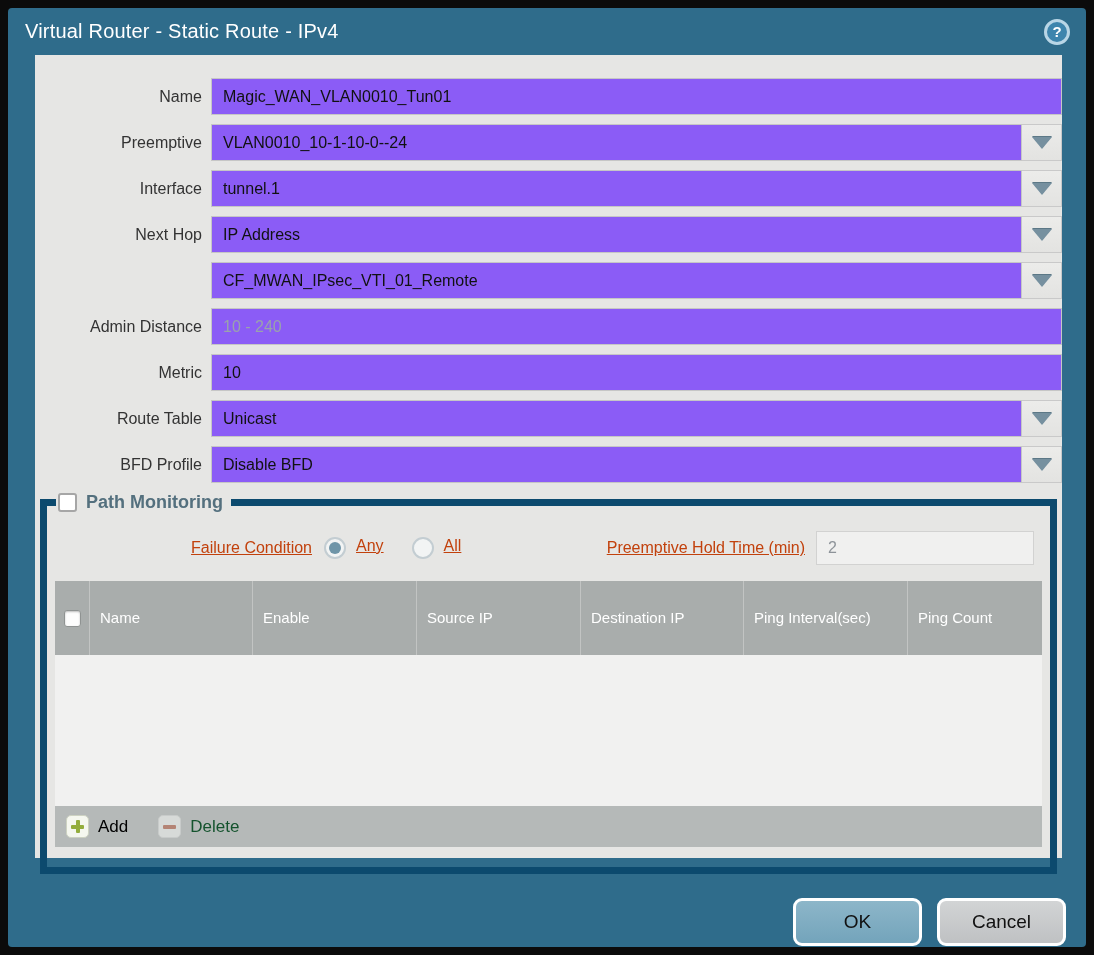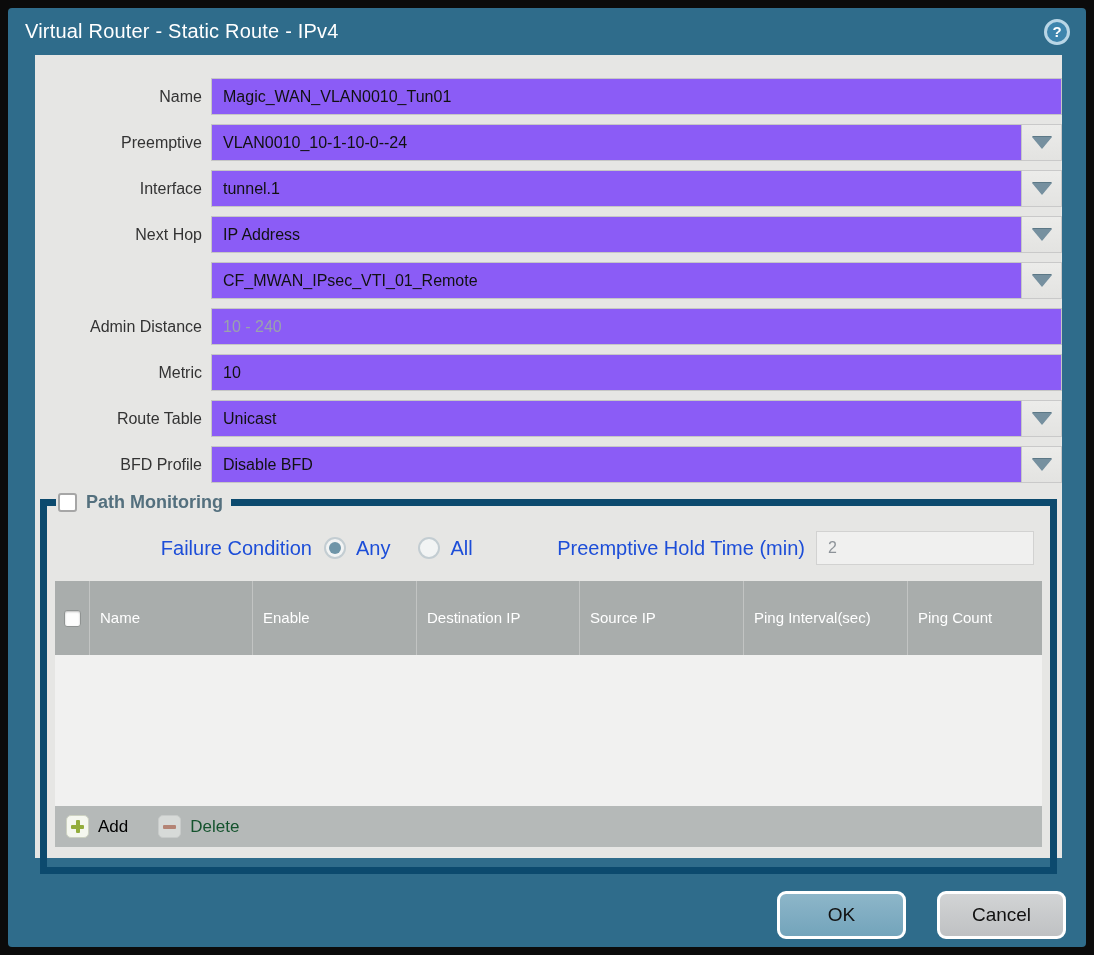--- a/index.html
+++ b/index.html
@@ -121,21 +121,21 @@
   .pm-title {
     font-size: 18px;
     font-weight: bold;
     color: #54707e;
   }
   .pm-row1 {
     display: flex;
     align-items: center;
     margin: 14px 0 16px 0;
   }
-  .dim-label { color: #1d4ed8; font-size: 20px; }
+  .dim-label { color: #c2410c; font-size: 16px; text-decoration: underline; }
   .fc-label { width: 270px; text-align: right; padding-right: 12px; flex: none; }
   .radio-opt { display: flex; margin-right: 28px; cursor: pointer; }
   .radio {
     width: 22px; height: 22px;
     border-radius: 50%;
     background: #f2f4f4;
     border: 2px solid #c3cdd2;
     display: flex; align-items: center; justify-content: center;
     flex: none;
   }
@@ -209,23 +209,23 @@
   .plus-glyph::after { left: 0; top: 4.5px; width: 13px; height: 4px; }
   .del-icon { background: #e3e5e3; border: 1px solid #cfd2d0; opacity: .75; }
   .minus-glyph { width: 13px; height: 4px; background: #b4735f; border-radius: 1px; }
   .tool-label { font-size: 17px; color: #000000; }
   .tool-btn.disabled { cursor: default; }
   .tool-btn.disabled .tool-label { color: #14532d; }
   
   .footer-btns {
     position: absolute;
     right: 20px;
-    bottom: 8px;
-    display: flex;
-    gap: 31px;
+    bottom: 1px;
+    display: flex;
+    gap: 15px;
   }
   .btn {
     width: 129px;
     height: 48px;
     border-radius: 9px;
     border: 3px solid #ffffff;
     font-family: "Liberation Sans", sans-serif;
     font-size: 19px;
     color: #111111;
     cursor: pointer;
@@ -357,22 +357,22 @@
         <input class="text-input disabled pht-input" type="text" value="2" style="">
       </div>
 
       <div class="pm-table">
         <div class="tbl-header">
           <div class="th cb-col">
             <div class="tbl-checkbox"></div>
           </div>
           <div class="th c1">Name</div>
           <div class="th c2">Enable</div>
+          <div class="th c3">Source IP</div>
           <div class="th c4">Destination IP</div>
-          <div class="th c3">Source IP</div>
           <div class="th c5">Ping Interval(sec)</div>
           <div class="th c6">Ping Count</div>
         </div>
         <div class="tbl-body"></div>
         <div class="tbl-toolbar">
           <div class="tool-btn">
             <div class="tool-icon add-icon">
               <div class="plus-glyph"></div>
             </div>
             <span class="tool-label">Add</span>

